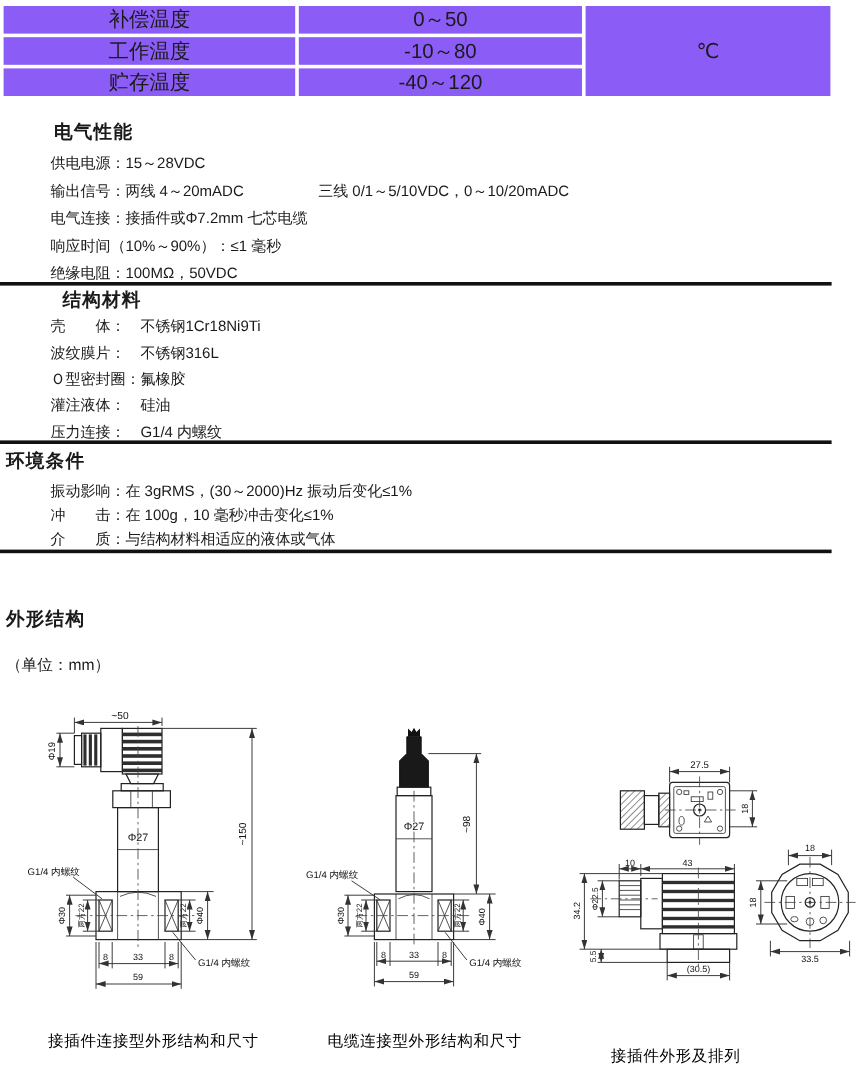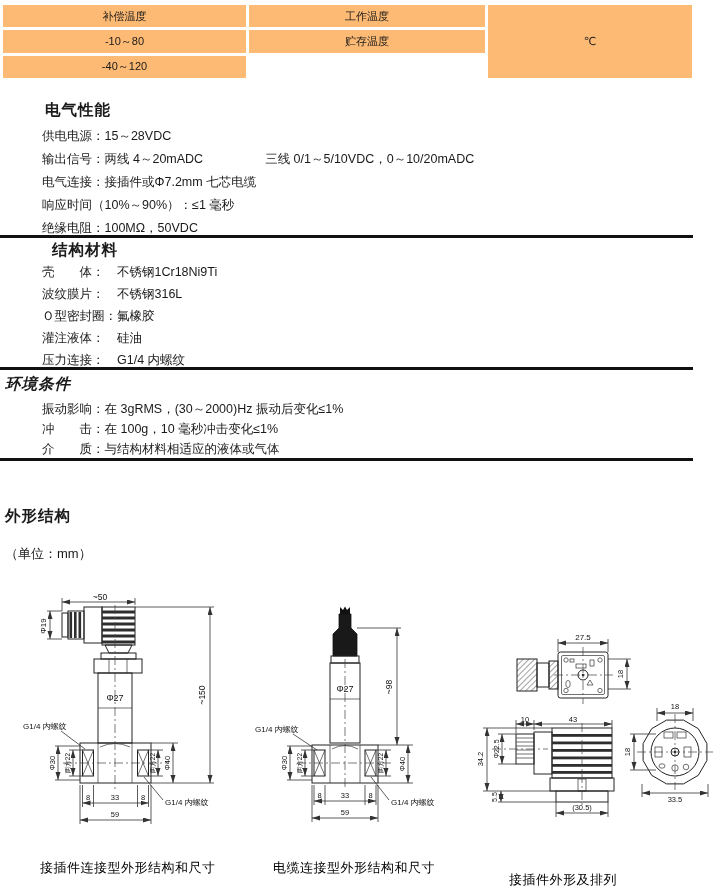--- a/index.html
+++ b/index.html
@@ -7,22 +7,22 @@
     position:relative;width:720px;height:892px;background:#fff;overflow:hidden;
     font-family:"Liberation Sans","DejaVu Sans",sans-serif;color:#1a1a1a;
   }
   
   .spec-table{
     position:absolute;left:3px;top:5px;width:689px;height:73px;
     display:grid;grid-template-columns:243px 236px 1fr;grid-template-rows:repeat(3,1fr);
     column-gap:3px;row-gap:3px;background:#fff;
   }
   .spec-cell{
-    background:#fdba74;display:flex;align-items:center;justify-content:center;
-    font-size:11px;
+    background:#8b5cf6;display:flex;align-items:center;justify-content:center;
+    font-size:17px;
   }
   .spec-unit{grid-column:3;grid-row:1/4;}
   
   .sec-title{position:absolute;left:5px;font-size:15.5px;font-weight:bold;letter-spacing:1px;}
   .sec-items{position:absolute;left:42px;font-size:12.5px;}
   .sec-items .item{white-space:pre;}
   .lh23 .item{line-height:23px;}
   .lh22 .item{line-height:22px;}
   .lh20 .item{line-height:20px;}
   .two-col .part2{display:inline-block;margin-left:62px;}
@@ -39,20 +39,21 @@
   svg .cl{stroke:#444;stroke-width:0.7;fill:none;stroke-dasharray:9 3 2 3;}
   svg .band{fill:#2e2e2e;stroke:none;}
 </style>
 </head>
 <body>
 
 <div class="page">
 
   <div class="spec-table">
     <div class="spec-cell">补偿温度</div>
+    <div class="spec-cell">0～50</div>
     <div class="spec-cell spec-unit">℃</div>
     <div class="spec-cell">工作温度</div>
     <div class="spec-cell">-10～80</div>
     <div class="spec-cell">贮存温度</div>
     <div class="spec-cell">-40～120</div>
   </div>
 
   <div class="sec-title" style="top:100px;padding-left:40px;">电气性能</div>
   <div class="sec-items lh23" style="top:125px;">
     <div class="item">供电电源：15～28VDC</div>
@@ -66,21 +67,21 @@
   <div class="sec-title" style="top:240px;margin-left:47px;">结构材料</div>
   <div class="sec-items lh22" style="top:261px;">
     <div class="item">壳　　体：　不锈钢1Cr18Ni9Ti</div>
     <div class="item">波纹膜片：　不锈钢316L</div>
     <div class="item">Ｏ型密封圈：氟橡胶</div>
     <div class="item">灌注液体：　硅油</div>
     <div class="item">压力连接：　G1/4 内螺纹</div>
   </div>
   <div class="rule" style="top:367px;"></div>
 
-  <div class="sec-title" style="top:374px;font-style:italic;">环境条件</div>
+  <div class="sec-title" style="top:374px;">环境条件</div>
   <div class="sec-items lh20" style="top:399px;">
     <div class="item">振动影响：在 3gRMS，(30～2000)Hz 振动后变化≤1%</div>
     <div class="item">冲　　击：在 100g，10 毫秒冲击变化≤1%</div>
     <div class="item">介　　质：与结构材料相适应的液体或气体</div>
   </div>
   <div class="rule" style="top:458px;"></div>
 
   <div class="sec-title" style="top:506px;">外形结构</div>
   <div class="unit-note">（单位：mm）</div>
 

